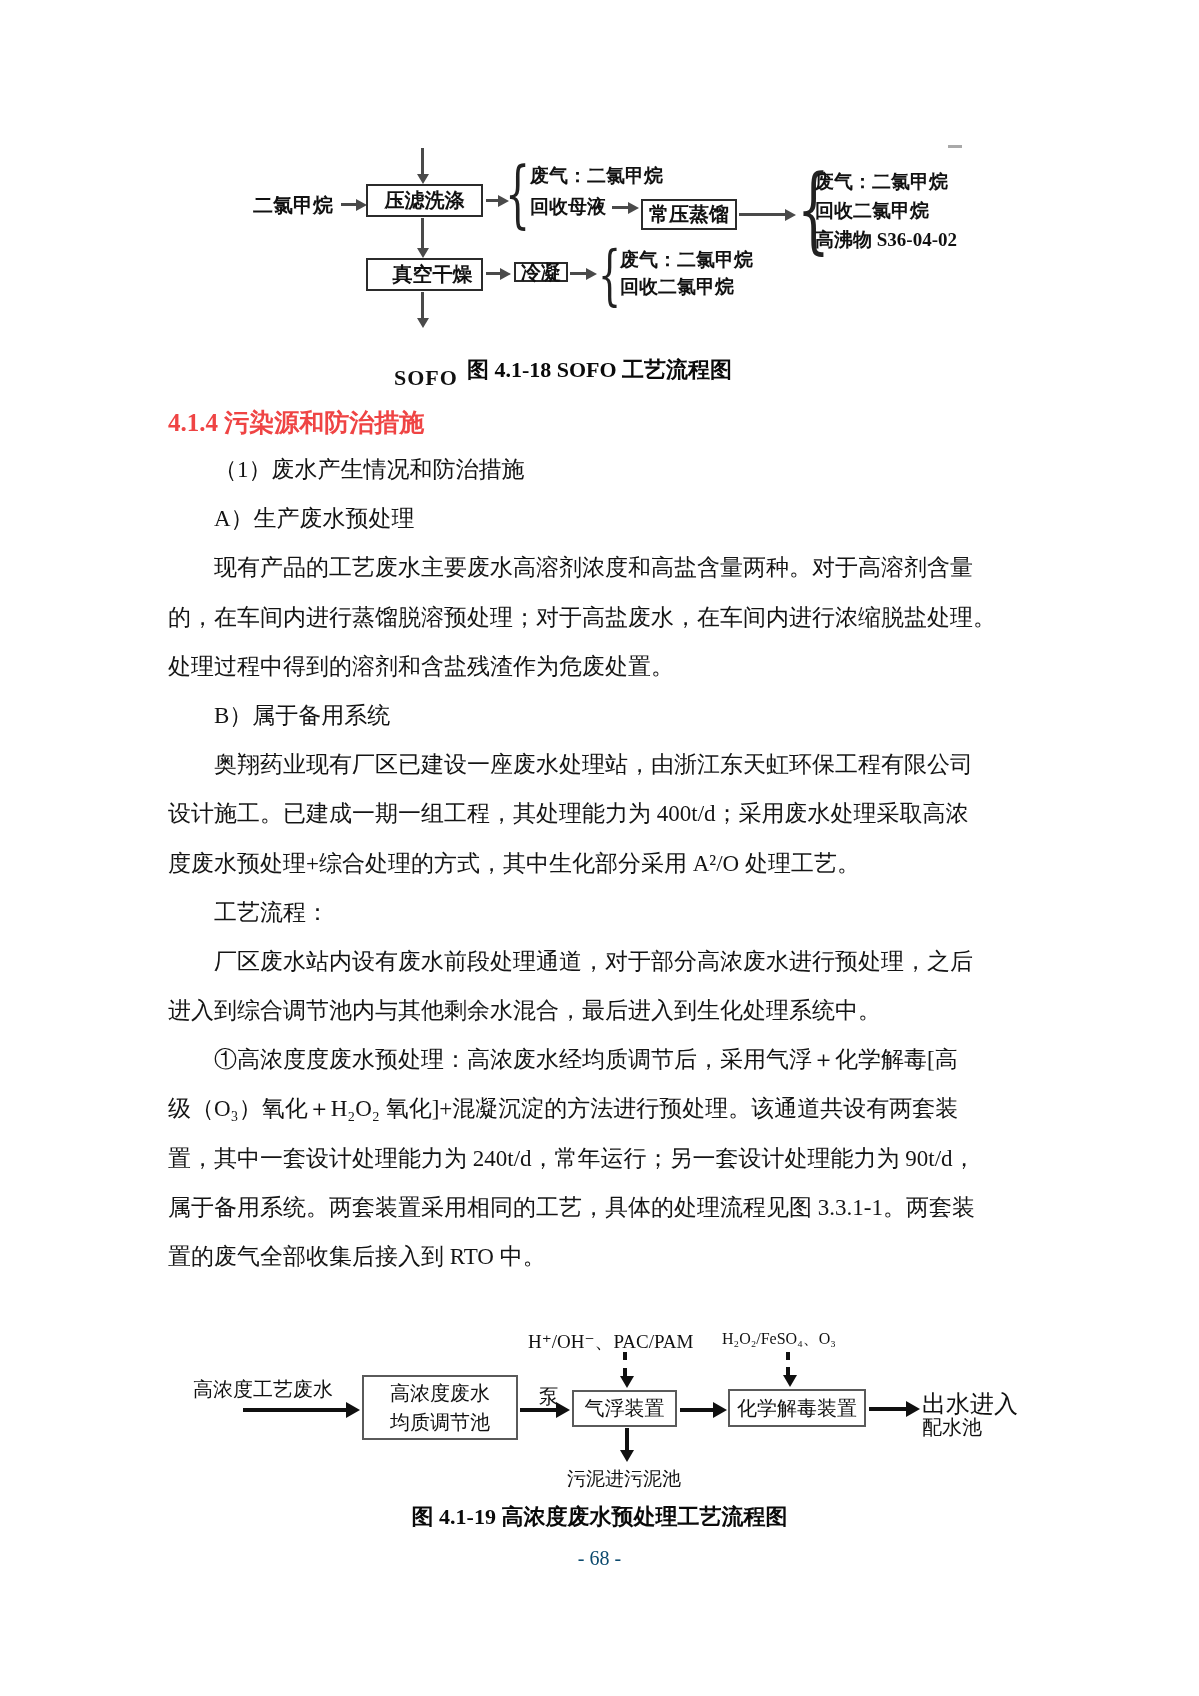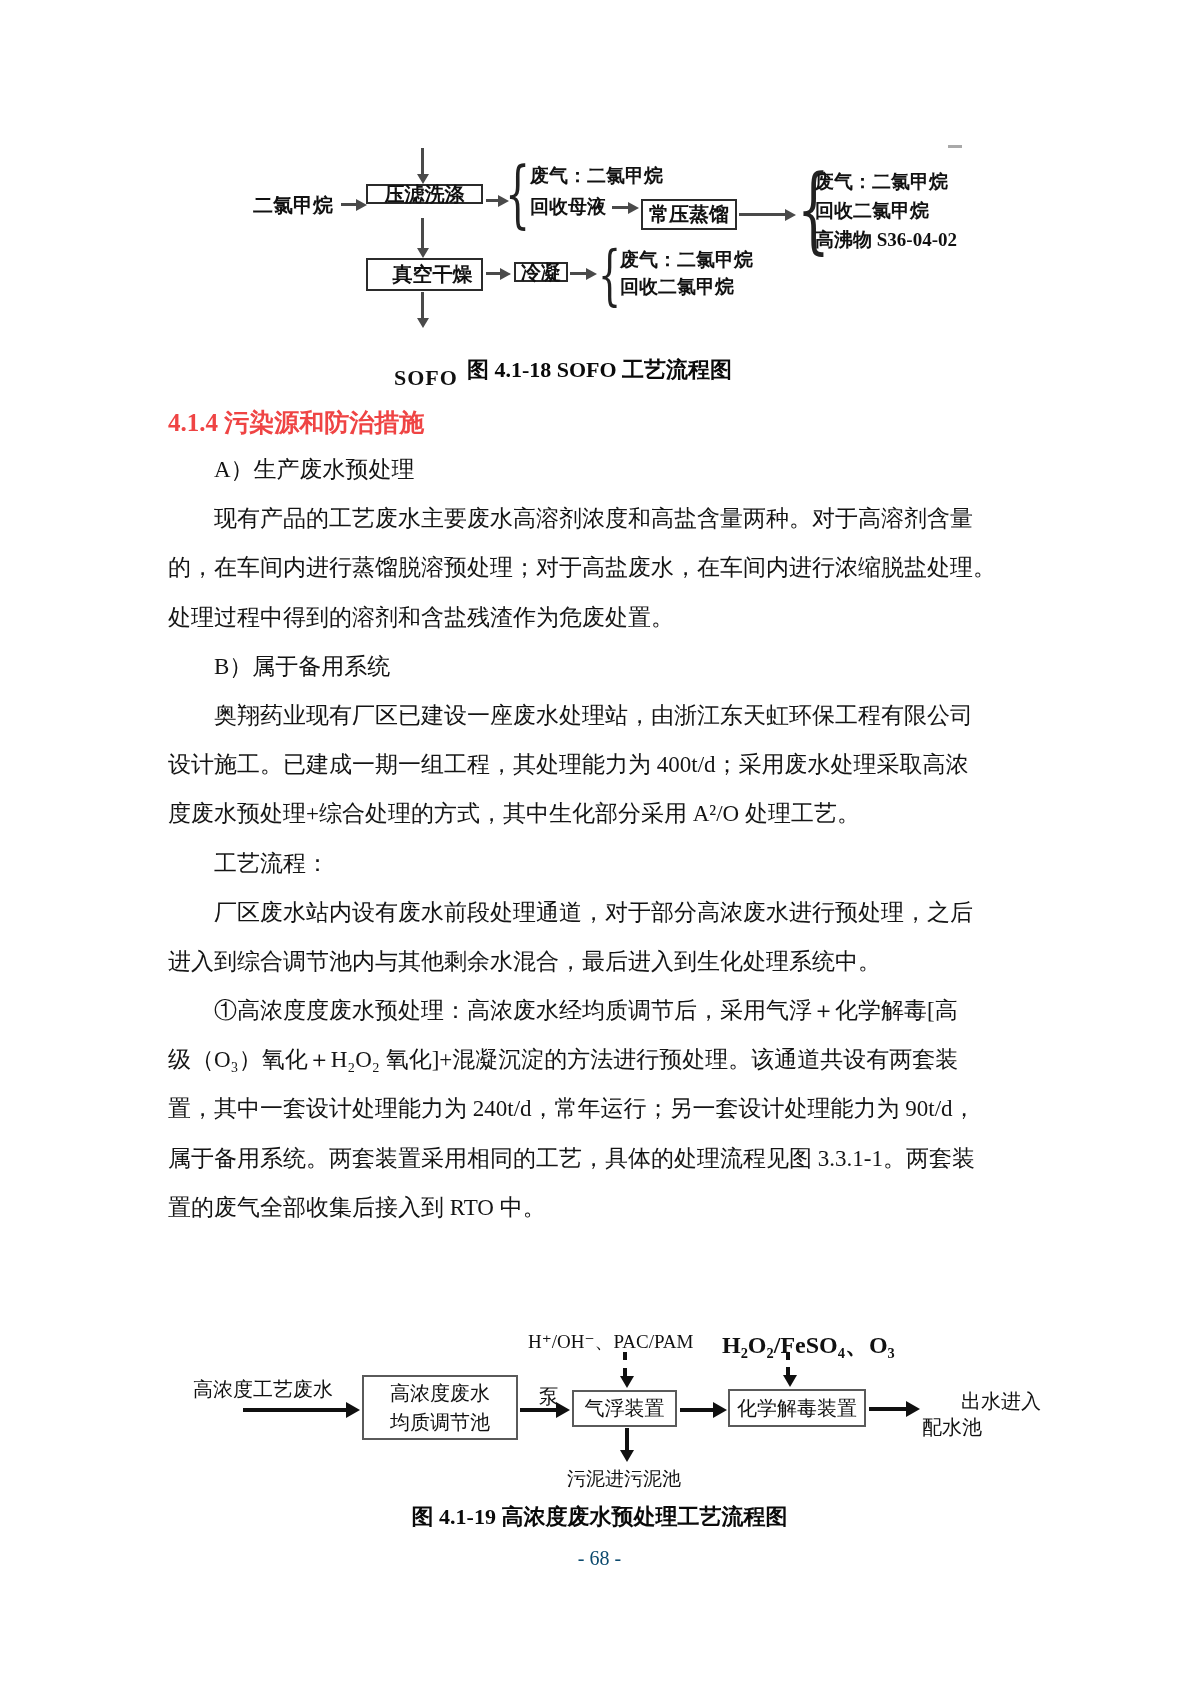--- a/index.html
+++ b/index.html
@@ -46,21 +46,21 @@
 </style>
 </head>
 <body>
 
 <div class="page">
 
   <div>
     <div class="varrow" style="left:421px;top:148px;height:26px;"></div>
     <div class="fl-label flabel-md" style="left:253px;top:192px;">二氯甲烷</div>
     <div class="harrow" style="left:341px;top:203px;width:15px;"></div>
-    <div class="fbox flabel-md" style="left:366px;top:184px;width:117px;height:20px;">压滤洗涤</div>
+    <div class="fbox flabel-md" style="left:366px;top:184px;width:117px;height:33px;">压滤洗涤</div>
     <div class="harrow" style="left:486px;top:199px;width:12px;"></div>
 
     <div class="brace" style="left:505px;top:158px;font-size:72px;">{</div>
     <div class="fl-label flabel-sm" style="left:530px;top:163px;">废气：二氯甲烷</div>
     <div class="fl-label flabel-sm" style="left:530px;top:194px;">回收母液</div>
     <div class="harrow" style="left:612px;top:206px;width:16px;"></div>
     <div class="fbox flabel-md" style="left:641px;top:199px;width:96px;height:31px;">常压蒸馏</div>
     <div class="harrow" style="left:739px;top:213px;width:46px;"></div>
 
     <div class="brace" style="left:797px;top:163px;font-size:94px;">{</div>
@@ -82,62 +82,63 @@
     <div class="fl-label" style="left:394px;top:329px;font-size:22px;font-weight:600;letter-spacing:1px;margin-top:36px;">SOFO</div>
 
     <div class="artifact-dash" style="left:948px;top:145px;width:14px;height:3px;"></div>
   </div>
 
   <div class="caption" style="top:355px;">图 4.1-18 SOFO 工艺流程图</div>
 
   <div class="heading" style="left:168px;top:406px;">4.1.4 污染源和防治措施</div>
 
   <div class="bodytext">
+    <p class="line indent">（1）废水产生情况和防治措施</p>
     <p class="line indent">A）生产废水预处理</p>
     <p class="line indent">现有产品的工艺废水主要废水高溶剂浓度和高盐含量两种。对于高溶剂含量</p>
     <p class="line">的，在车间内进行蒸馏脱溶预处理；对于高盐废水，在车间内进行浓缩脱盐处理。</p>
     <p class="line">处理过程中得到的溶剂和含盐残渣作为危废处置。</p>
     <p class="line indent">B）属于备用系统</p>
     <p class="line indent">奥翔药业现有厂区已建设一座废水处理站，由浙江东天虹环保工程有限公司</p>
     <p class="line">设计施工。已建成一期一组工程，其处理能力为 400t/d；采用废水处理采取高浓</p>
     <p class="line">度废水预处理+综合处理的方式，其中生化部分采用 A²/O 处理工艺。</p>
     <p class="line indent">工艺流程：</p>
     <p class="line indent">厂区废水站内设有废水前段处理通道，对于部分高浓废水进行预处理，之后</p>
     <p class="line">进入到综合调节池内与其他剩余水混合，最后进入到生化处理系统中。</p>
     <p class="line indent">①高浓度度废水预处理：高浓废水经均质调节后，采用气浮＋化学解毒[高</p>
     <p class="line">级（O₃）氧化＋H₂O₂ 氧化]+混凝沉淀的方法进行预处理。该通道共设有两套装</p>
     <p class="line">置，其中一套设计处理能力为 240t/d，常年运行；另一套设计处理能力为 90t/d，</p>
     <p class="line">属于备用系统。两套装置采用相同的工艺，具体的处理流程见图 3.3.1-1。两套装</p>
     <p class="line">置的废气全部收集后接入到 RTO 中。</p>
   </div>
 
   <div>
     <div class="fl-label" style="left:528px;top:1329px;font-size:19px;font-weight:500;">H⁺/OH⁻、PAC/PAM</div>
-    <div class="fl-label" style="left:722px;top:1329px;font-size:24px;font-weight:700;">H₂O₂/FeSO₄、O₃</div>
+    <div class="fl-label" style="left:722px;top:1329px;font-size:16px;font-weight:400;">H₂O₂/FeSO₄、O₃</div>
     <div class="dasharrow" style="left:623px;top:1352px;height:24px;"></div>
     <div class="dasharrow" style="left:786px;top:1352px;height:23px;"></div>
 
     <div class="fl-label" style="left:193px;top:1376px;font-size:20px;font-weight:500;">高浓度工艺废水</div>
     <div class="harrow thick" style="left:243px;top:1408px;width:103px;"></div>
 
     <div class="fbox gray" style="left:362px;top:1375px;width:156px;height:65px;font-size:20px;line-height:29px;">
       <span>高浓度废水</span>
       <span>均质调节池</span>
     </div>
 
     <div class="fl-label" style="left:539px;top:1383px;font-size:20px;font-weight:500;">泵</div>
     <div class="harrow thick" style="left:520px;top:1408px;width:36px;"></div>
 
     <div class="fbox gray" style="left:572px;top:1390px;width:105px;height:37px;font-size:20px;">气浮装置</div>
     <div class="harrow thick" style="left:680px;top:1408px;width:33px;"></div>
 
     <div class="fbox gray" style="left:728px;top:1389px;width:138px;height:38px;font-size:20px;">化学解毒装置</div>
     <div class="harrow thick" style="left:869px;top:1407px;width:37px;"></div>
 
-    <div class="fl-label" style="left:922px;top:1388px;font-size:20px;font-weight:500;margin-left:39px;">出水进入</div>
+    <div class="fl-label" style="left:922px;top:1388px;font-size:24px;font-weight:500;">出水进入</div>
     <div class="fl-label" style="left:922px;top:1414px;font-size:20px;font-weight:500;">配水池</div>
 
     <div class="varrow thick" style="left:625px;top:1428px;height:22px;"></div>
     <div class="fl-label" style="left:567px;top:1466px;font-size:19px;font-weight:500;">污泥进污泥池</div>
   </div>
 
   <div class="caption" style="top:1502px;">图 4.1-19 高浓度废水预处理工艺流程图</div>
 
   <div class="pagenum" style="top:1547px;">- 68 -</div>
 

